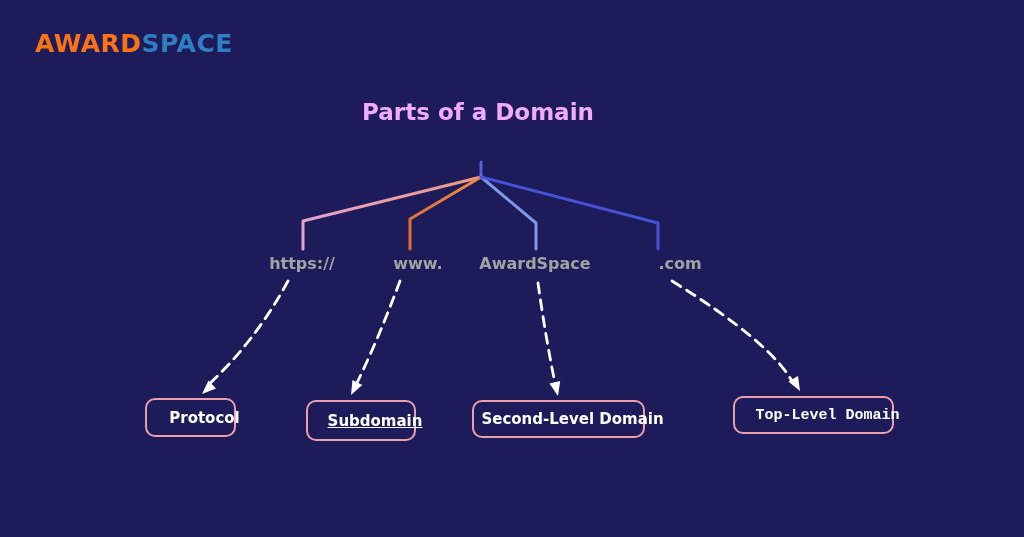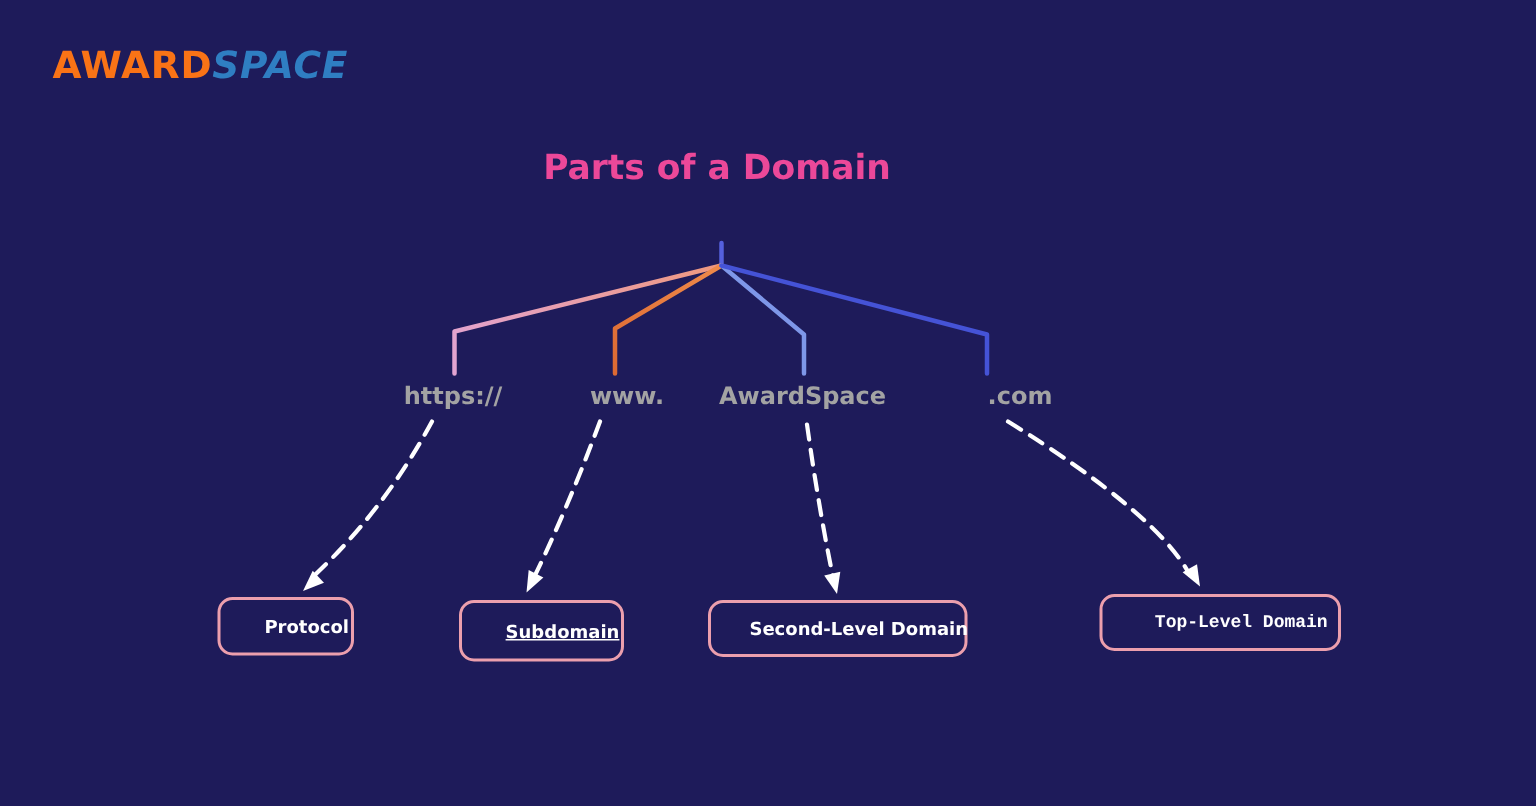--- a/index.html
+++ b/index.html
@@ -19,28 +19,28 @@
     position: absolute;
     left: 35px;
     top: 29px;
     font-size: 25px;
     font-weight: bold;
     letter-spacing: 0.5px;
     white-space: nowrap;
     user-select: none;
   }
   .logo .award { color: #f97316; }
-  .logo .space { color: #2f7ec2; font-style: italic; }
+  .logo .space { color: #2f7ec2; }
   .title {
     position: absolute;
     left: 478px;
     top: 98px;
     transform: translateX(-50%);
     text-align: center;
-    color: #ec4899;
+    color: #f0abfc;
     font-size: 23px;
     font-weight: bold;
     line-height: 28px;
     white-space: nowrap;
   }
   .lines-svg {
     position: absolute;
     left: 0;
     top: 0;
     width: 1024px;
@@ -54,21 +54,21 @@
     font-weight: bold;
     white-space: nowrap;
     top: 254px;
   }
   .part-box {
     position: absolute;
     border: 2px solid #ec9fad;
     border-radius: 10px;
     background: transparent;
     color: #ffffff;
-    font-size: 12px;
+    font-size: 15px;
     font-weight: bold;
     display: flex;
     align-items: center;
     justify-content: center;
     white-space: nowrap;
     box-sizing: border-box;
     padding-left: 28px;
   }
   .box-protocol   { left: 145px; top: 398px; width: 91px;  height: 39px; }
   .box-subdomain  { left: 306px; top: 400px; width: 110px; height: 41px; text-decoration: underline; }

